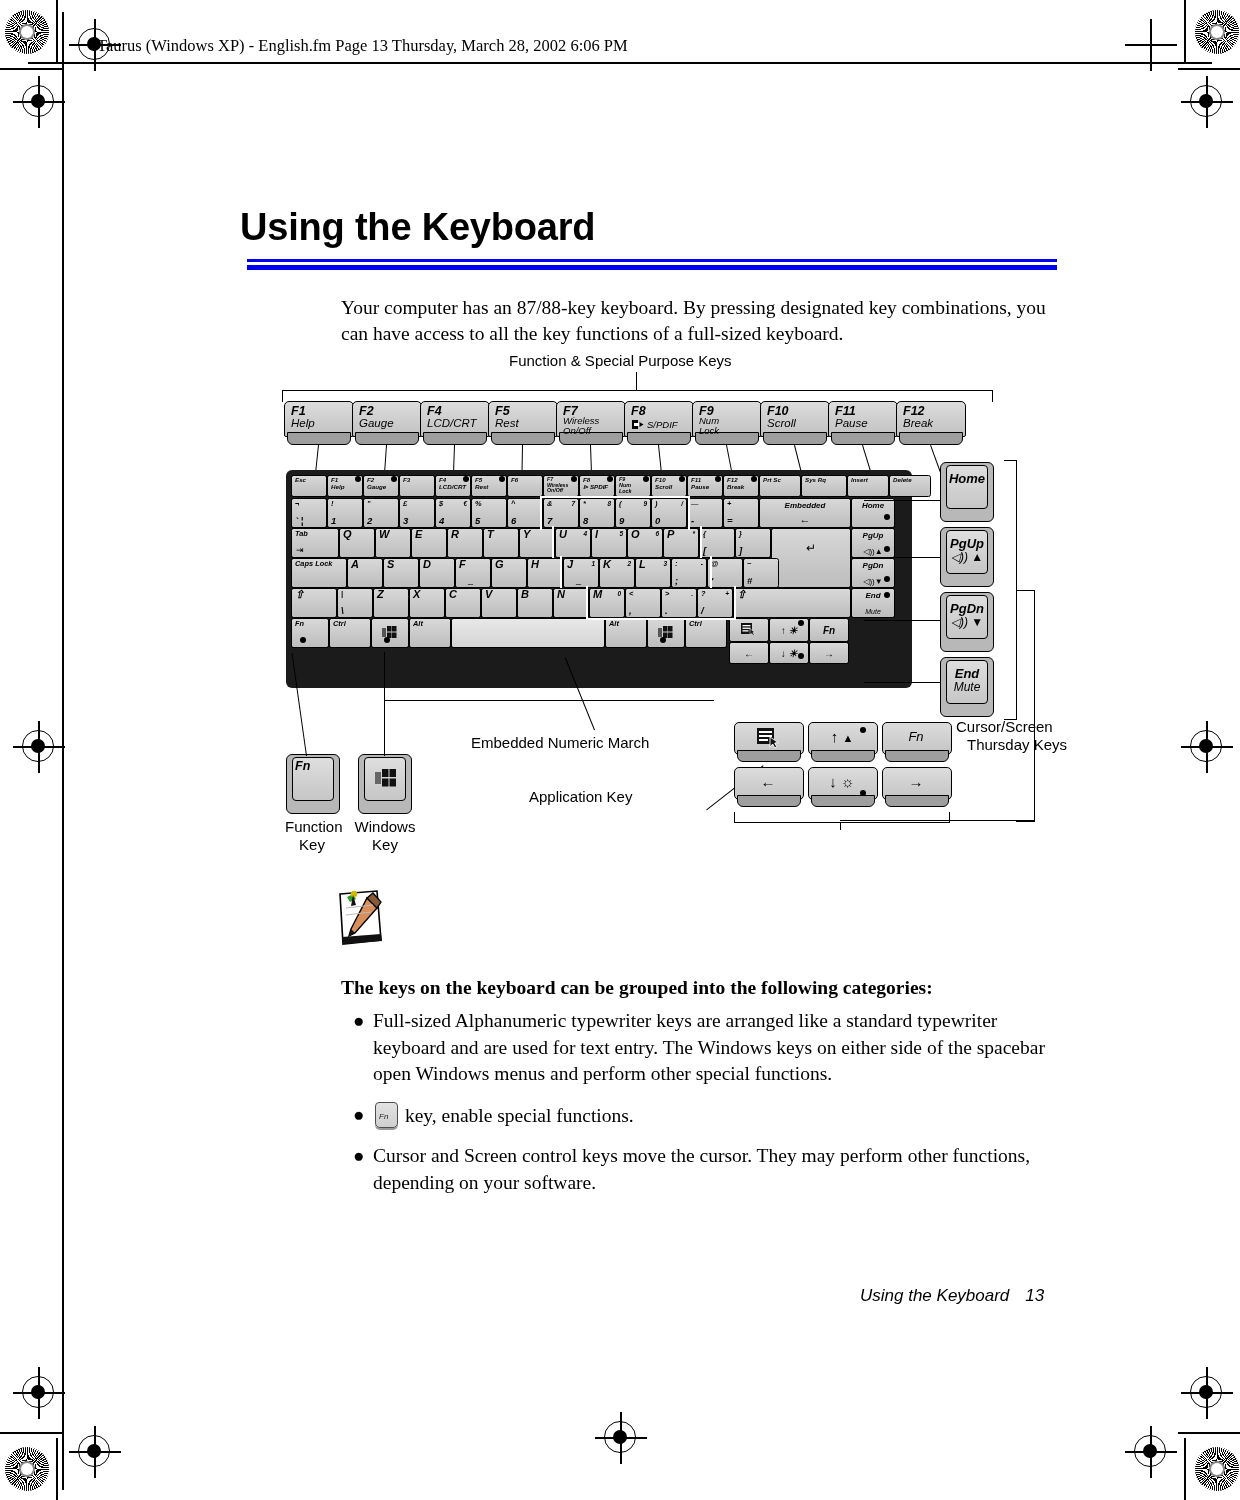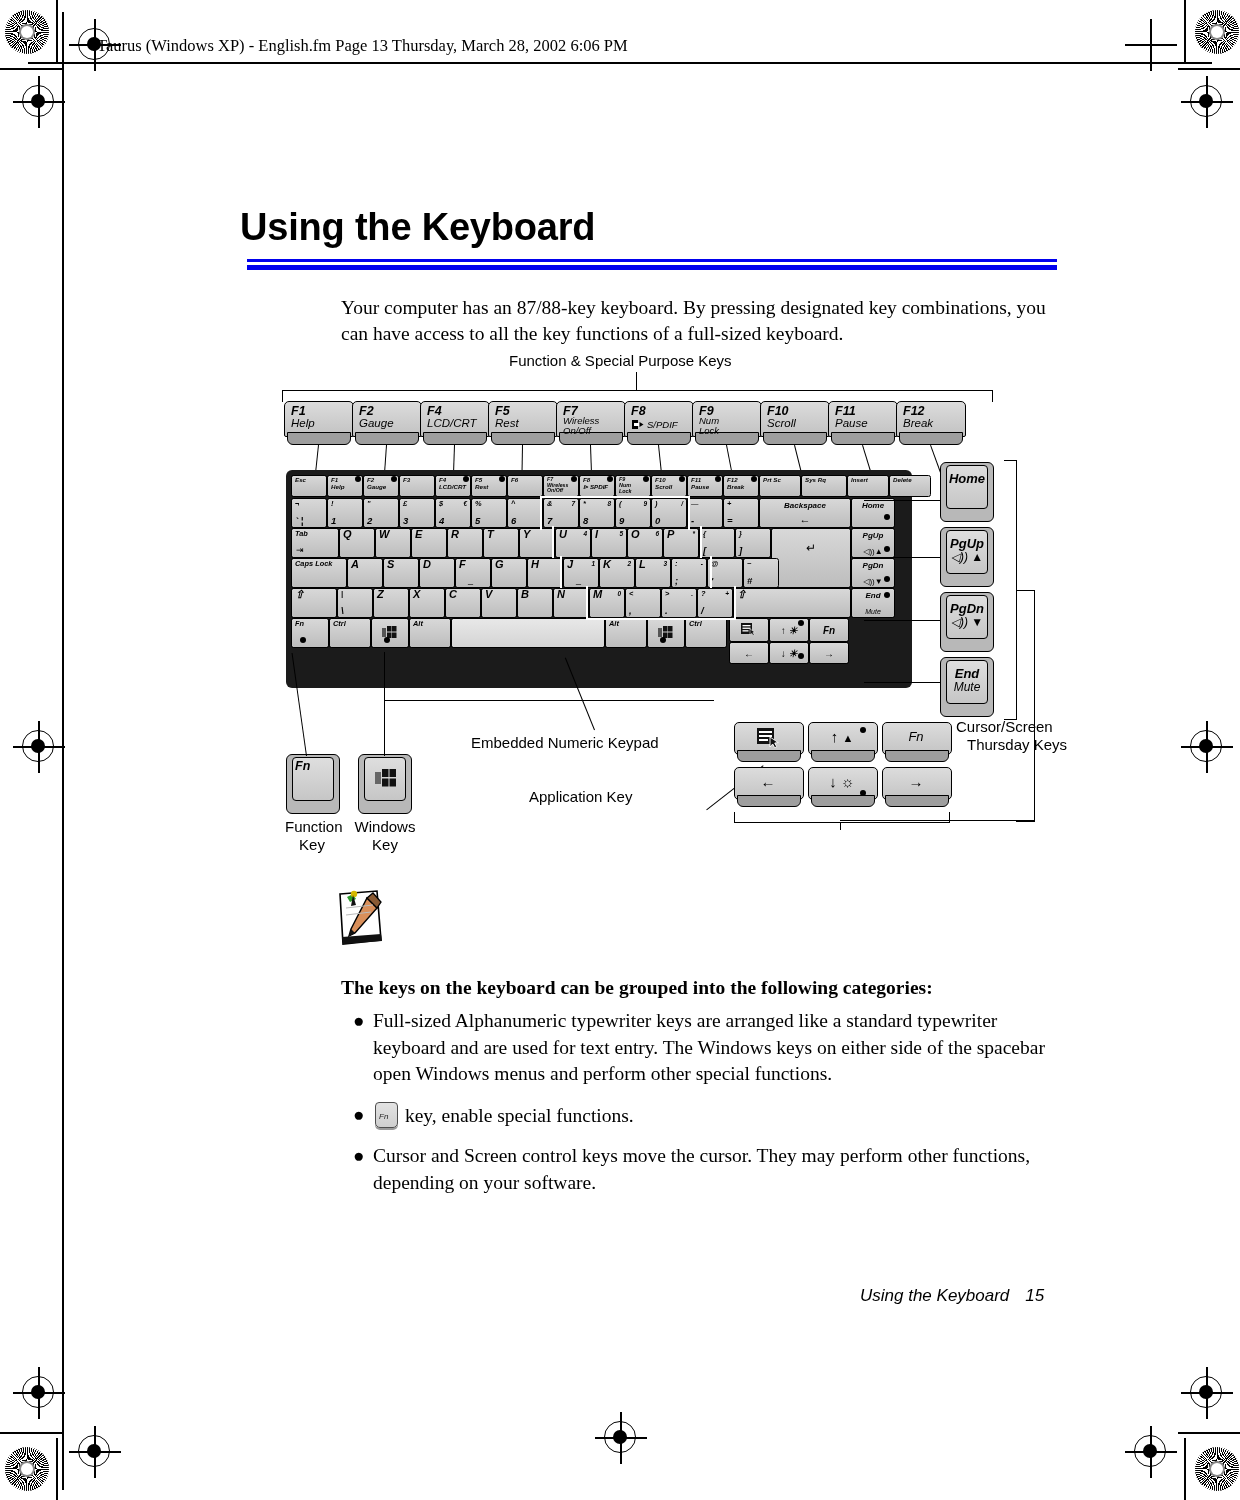--- a/index.html
+++ b/index.html
@@ -427,21 +427,21 @@
       </div>
     <div class="k" style="left:401px;top:28px;width:34px;height:28px;">
         <span class="a">—</span>
         <span class="b">-</span>
       </div>
     <div class="k" style="left:437px;top:28px;width:34px;height:28px;">
         <span class="a">+</span>
         <span class="b">=</span>
       </div>
     <div class="k" style="left:473px;top:28px;width:90px;height:28px;">
-        <span class="c2">Backspace</span>
+        <span class="c2">Embedded</span>
         <span style="position:absolute;left:0;right:0;bottom:2px;text-align:center;font-size:11px;">←</span>
       </div>
     <div class="k" style="left:565px;top:28px;width:42px;height:28px;">
         <span class="c2">Home</span>
       </div>
 
     <div class="k" style="left:5px;top:58px;width:46px;height:28px;">
         <span class="a">Tab</span>
         <span style="position:absolute;left:4px;bottom:2px;font-size:9px;">⇥</span>
       </div>
@@ -731,21 +731,21 @@
   </div>
   <div class="lbl c" style="left:23px;top:466px;width:54px;text-align:center;">Function</div>
   <div class="lbl c" style="left:23px;top:484px;width:54px;text-align:center;">Key</div>
   <div class="lbl c" style="left:92px;top:466px;width:62px;text-align:center;">Windows</div>
   <div class="lbl c" style="left:92px;top:484px;width:62px;text-align:center;">Key</div>
 
   <div class="ln lnv" style="left:44px;top:300px;height:104px;transform:rotate(-8deg);transform-origin:bottom;"></div>
   <div class="ln lnv" style="left:122px;top:300px;height:104px;"></div>
   <div class="ln lnh" style="left:122px;top:348px;width:330px;"></div>
 
-  <div class="lbl" style="left:209px;top:382px;">Embedded Numeric Keypad</div>
+  <div class="lbl" style="left:209px;top:382px;">Embedded Numeric March</div>
   <div class="ln lnv" style="left:332px;top:300px;height:78px;transform:rotate(-22deg);transform-origin:bottom;"></div>
 
   <div class="lbl" style="left:267px;top:436px;">Application Key</div>
   <div class="ln lnv" style="left:444px;top:386px;height:72px;transform:rotate(52deg);transform-origin:bottom;"></div>
 
   <div class="ckey" style="left:472px;top:370px;">
     <div class="body"></div>
       <div class="skirt"></div>
     <svg style="position:absolute;left:23px;top:6px;z-index:3;" width="24" height="20" viewBox="0 0 24 20">
       <rect x="0" y="0" width="17" height="16" fill="#111"></rect>
@@ -817,15 +817,15 @@
     <span class="inlinekey"><span>Fn</span></span><span> key, enable special functions.</span>
   </div>
   <div class="bullet">
     <span class="dot">●</span>
     <span>Cursor and Screen control keys move the cursor. They may perform other functions, depending on your software.</span>
   </div>
 </div>
 
 <div class="footer">
   <span class="footer-inner">
-    <span>Using the Keyboard</span><span class="pg">15</span>
+    <span>Using the Keyboard</span><span class="pg">13</span>
   </span>
 </div>
 
 </body></html>

